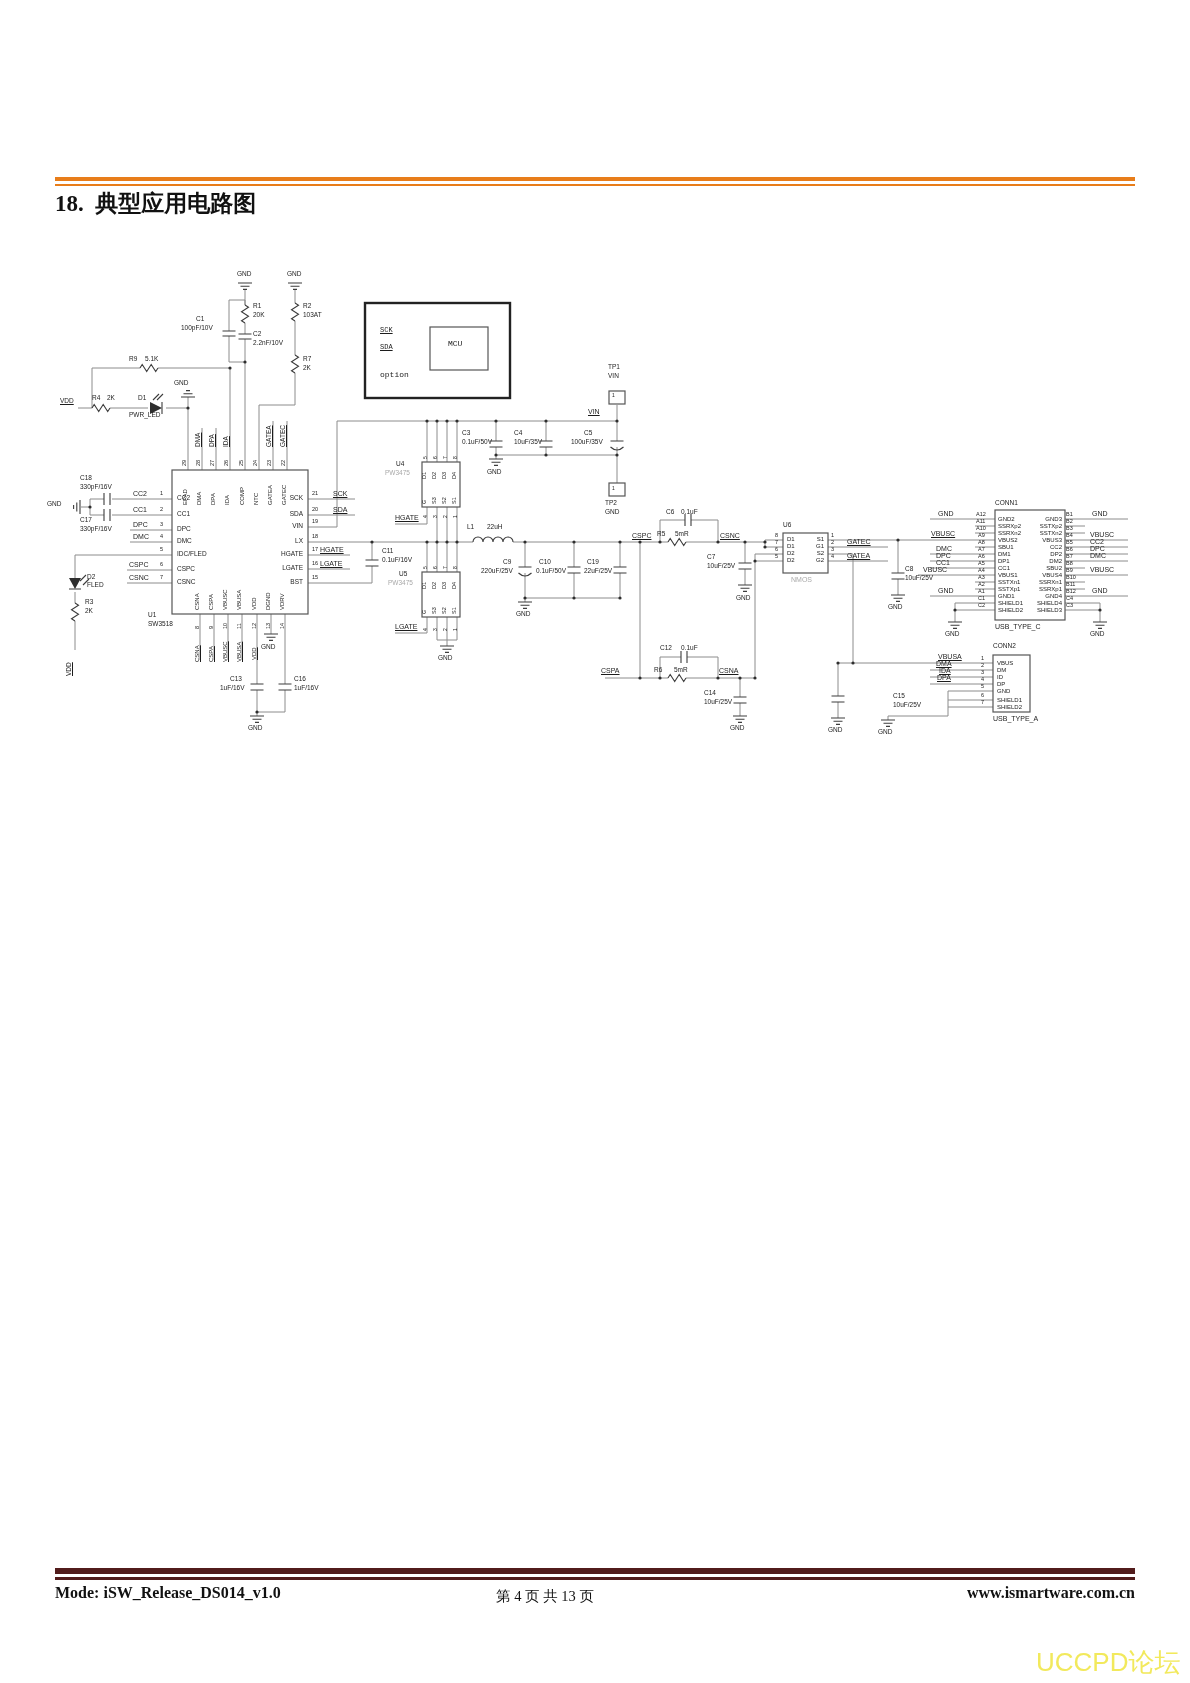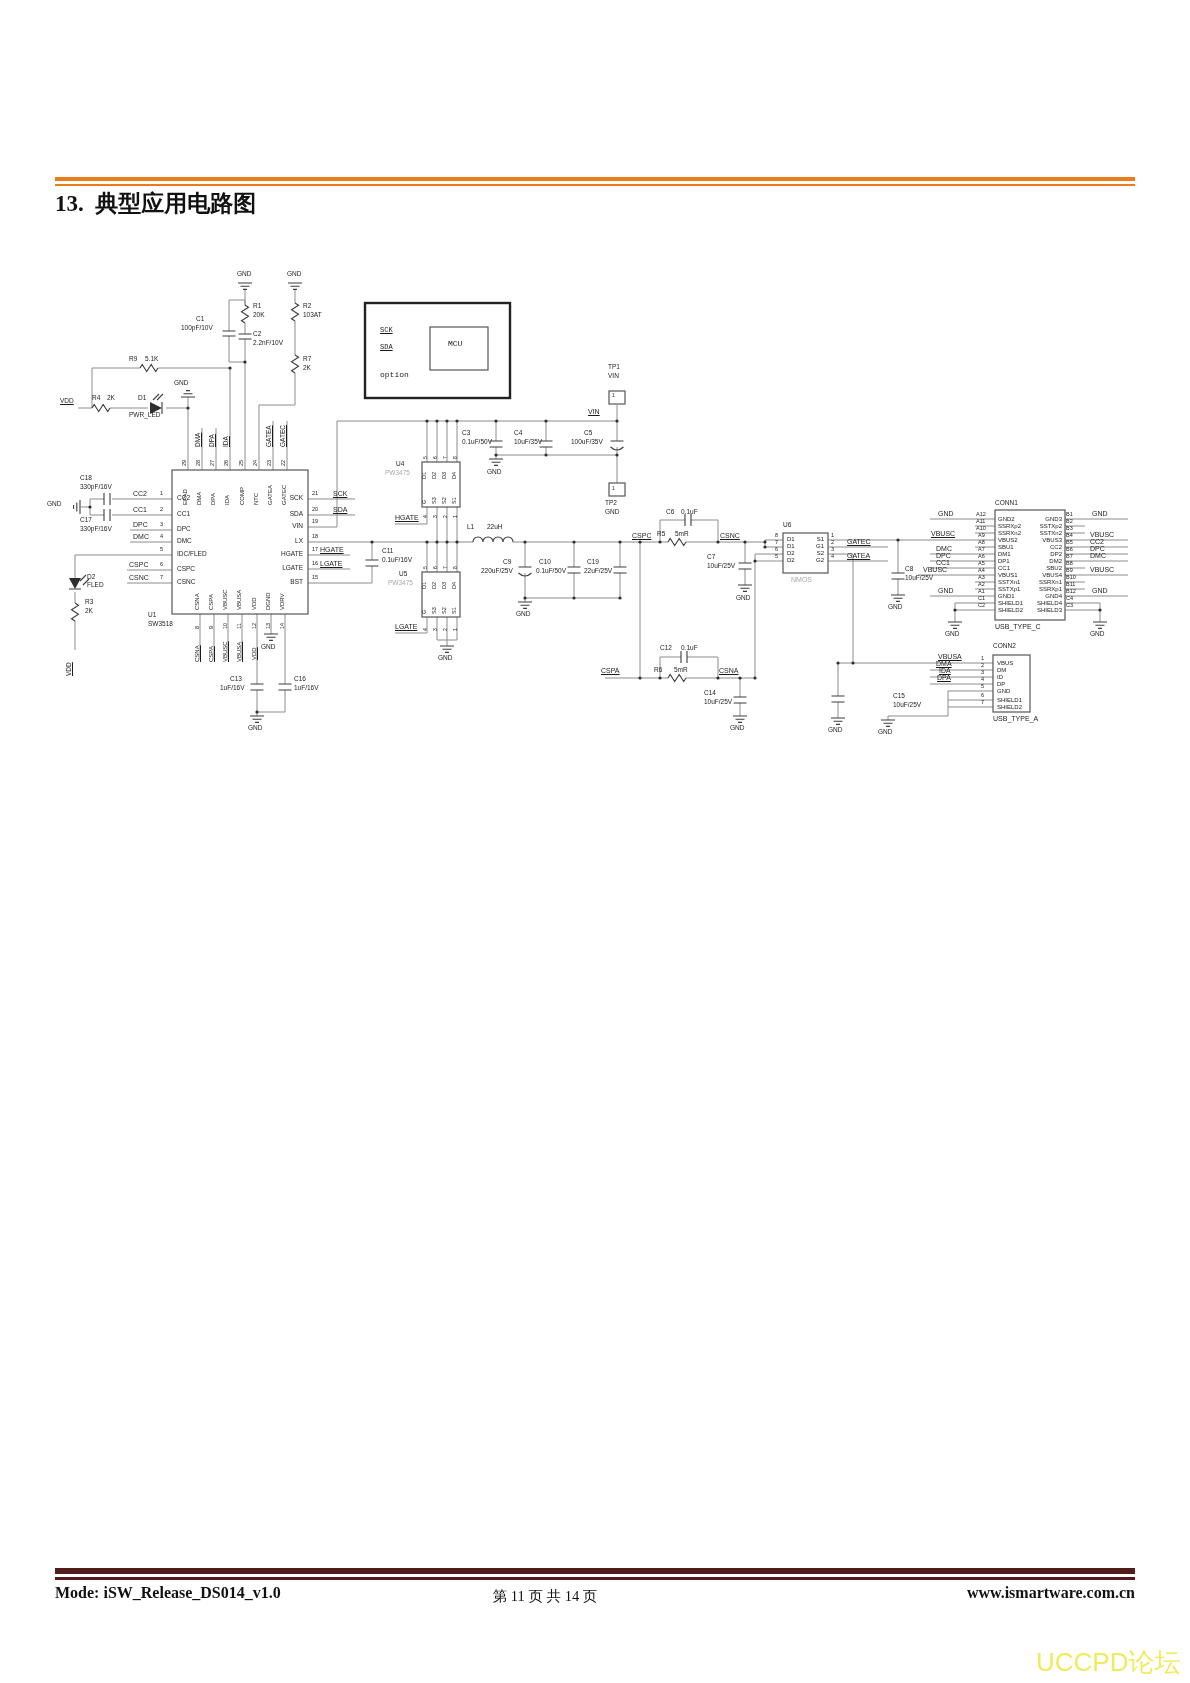--- a/index.html
+++ b/index.html
@@ -29,21 +29,21 @@
   .bx2{stroke:#222;stroke-width:2.4;fill:#fff;}
   .dt{fill:#2e2e2e;}
 </style>
 </head>
 <body>
 
 <div class="page">
 
   <div class="rule rule-a" style="background:#e87d1a"></div>
   <div class="rule rule-b" style="background:#e87d1a"></div>
-  <h1 class="title">13.  典型应用电路图</h1>
+  <h1 class="title">18.  典型应用电路图</h1>
 
   <svg class="sch" width="1190" height="1683" viewBox="0 0 1190 1683">
     <defs>
       <path id="gnd" d="M-7,0 H7 M-4.5,3.2 H4.5 M-2,6.4 H2"></path>
       <path id="rv" d="M0,0 L3.5,2.2 L-3.5,6.7 L3.5,11.2 L-3.5,15.7 L0,18"></path>
       <path id="rh" d="M0,0 L2.2,-3.5 L6.7,3.5 L11.2,-3.5 L15.7,3.5 L18,0"></path>
     </defs>
 
     <path class="wre" d="M245,289 V305 M295,289 V303 M229,300 H245 M229,300 V331 M229,336 V362 M229,362 H245 M245,300 V305 M245,323 V334 M245,339 V470 M295,321 V355 M295,373 V405 M295,405 H259 M259,405 V470 M92,368 H140 M158,368 H230 M230,368 V470 M92,368 V408 M78,408 H92 M110,408 H148 M166,408 H188 M188,408 V470 M188,397 V408 M202,428 V470 M216,428 V470 M273,421 V470 M287,421 V470 M172,499 H112 M104,499 H90 M172,515 H112 M104,515 H90 M90,499 V515 M90,507 H81 M130,530 H172 M130,542 H172 M75,555 H172 M127,570 H172 M127,583 H172 M75,555 V578 M75,592 V603 M75,621 V650 M200,614 V660 M214,614 V660 M228,614 V660 M242,614 V660 M257,614 V684 M257,690 V716 M271,614 V634 M285,614 V684 M285,690 V712 M285,712 H257 M308,499 H355 M308,515 H355 M308,527 H337 M337,527 V421 M308,542 H473 M513,542 H660 M308,555 H350 M308,569 H350 M308,583 H372 M372,583 V566 M372,560 V542 M427,421 V462 M437,421 V462 M447,421 V462 M457,421 V462 M427,507 V524 M395,524 H427 M437,507 V542 M447,507 V542 M457,507 V542 M427,542 V572 M437,542 V572 M447,542 V572 M457,542 V572 M427,617 V633 M395,633 H427 M437,617 V640 M447,617 V640 M457,617 V640 M437,640 H457 M447,640 V646 M337,421 H617 M496,421 V441 M496,447 V459 M546,421 V441 M546,447 V455 M617,421 V441 M617,447 V483 M496,455 H617 M617,405 V421 M525,542 V567 M525,573 V602 M574,542 V567 M574,573 V598 M620,542 V567 M620,573 V598 M525,598 H620 M640,542 V678 M660,542 V520 M660,520 H685 M691,520 H718 M718,520 V542 M660,542 H668 M686,542 H718 M718,542 H765 M765,540 V547 M765,540 H783 M765,547 H783 M745,542 V563 M745,569 V585 M605,678 H668 M686,678 H755 M660,678 V657 M660,657 H681 M687,657 H718 M718,657 V678 M740,678 V697 M740,703 V716 M755,678 V554 M755,554 H783 M755,561 H783 M828,540 H975 M828,547 H888 M828,554 H853 M853,554 V663 M828,561 H888 M898,540 V573 M898,579 V595 M975,519 H995 M975,526 H995 M975,533 H995 M975,540 H995 M975,547 H995 M975,554 H995 M975,561 H995 M975,568 H995 M975,575 H995 M975,582 H995 M975,589 H995 M975,596 H995 M955,603 H995 M955,610 H995 M955,603 V622 M930,519 H975 M930,554 H975 M930,561 H975 M930,568 H975 M918,575 H975 M930,596 H975 M1065,519 H1128 M1065,526 H1085 M1065,533 H1085 M1065,540 H1128 M1065,547 H1128 M1065,554 H1128 M1065,561 H1128 M1065,568 H1085 M1065,575 H1128 M1065,582 H1085 M1065,589 H1085 M1065,596 H1128 M1065,603 H1100 M1065,610 H1100 M1100,603 V622 M838,663 H993 M930,670 H993 M930,677 H993 M930,684 H993 M948,691 H993 M948,700 H993 M948,707 H993 M948,691 V716 M948,716 H888 M888,716 V720 M838,663 V696 M838,702 V718 M380,337 H430 M380,354 H430"></path>
 
@@ -470,17 +470,17 @@
       <div class="sl" style="left: 878px; top: 729px; font-size: 6.5px;">GND</div>
       <div class="sl u m" style="left: 380px; top: 327px; font-size: 7px;">SCK</div>
       <div class="sl u m" style="left: 380px; top: 344px; font-size: 7px;">SDA</div>
       <div class="sl m" style="left: 448px; top: 340px; font-size: 8px;">MCU</div>
       <div class="sl m" style="left: 380px; top: 371px; font-size: 8px;">option</div>
     </div>
 
   <div class="rule frule-a" style="background:#521c1c"></div>
   <div class="rule frule-b" style="background:#521c1c"></div>
   <div class="footer-left">Mode: iSW_Release_DS014_v1.0</div>
-  <div class="footer-center">第  11  页 共 14 页</div>
+  <div class="footer-center">第  4  页 共 13 页</div>
   <div class="footer-right">www.ismartware.com.cn</div>
   <div class="watermark" style="color:#f2e95c">UCCPD论坛</div>
 
 </div>
 
 </body></html>

